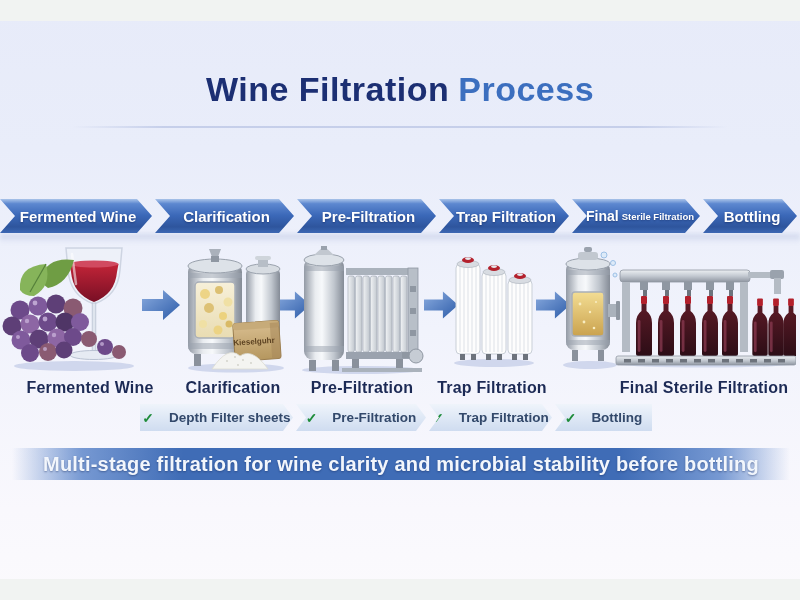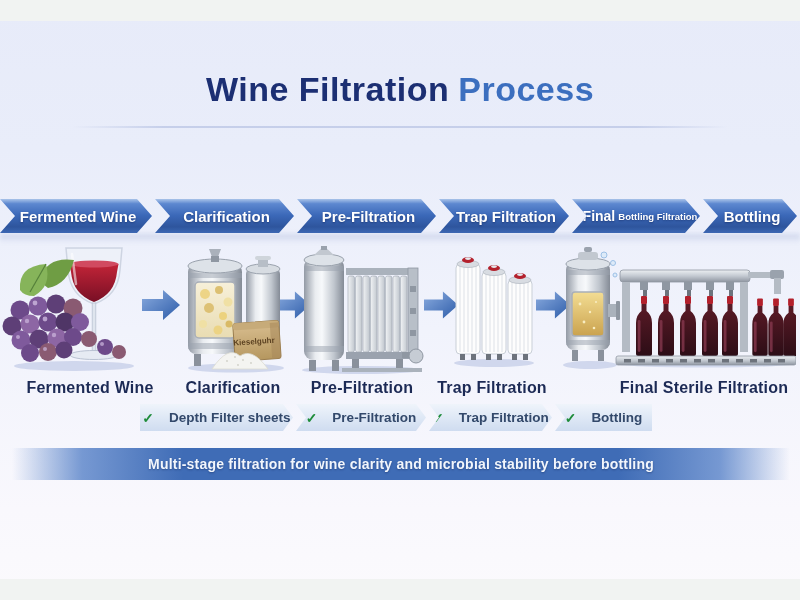--- a/index.html
+++ b/index.html
@@ -55,21 +55,21 @@
   .check-seg .lbl{color:#33496b;font-size:13.5px;font-weight:600;margin-left:8px;}
   .s1{left:140px;width:153px;clip-path:polygon(0% 0%,calc(100% - 10px) 0%,100% 50%,calc(100% - 10px) 100%,0% 100%);}
   .s2{left:296px;width:130px;clip-path:polygon(0% 0%,calc(100% - 10px) 0%,100% 50%,calc(100% - 10px) 100%,0% 100%,10px 50%);}
   .s3{left:429px;width:123px;clip-path:polygon(0% 0%,calc(100% - 10px) 0%,100% 50%,calc(100% - 10px) 100%,0% 100%,10px 50%);}
   .s4{left:555px;width:97px;clip-path:polygon(0% 0%,100% 0%,100% 100%,0% 100%,10px 50%);}
 
   
   .footer-banner{position:absolute;top:448px;left:12px;width:778px;height:32px;
       display:flex;align-items:center;justify-content:center;
       background:linear-gradient(90deg,rgba(75,121,196,0) 0%,rgba(75,121,196,.75) 9%,#3f6cb6 22%,#3f6cb6 78%,rgba(75,121,196,.75) 91%,rgba(75,121,196,0) 100%);}
-  .footer-banner .ft{color:#f2f6fc;font-size:14px;font-weight:600;letter-spacing:.2px;
+  .footer-banner .ft{color:#f2f6fc;font-size:20px;font-weight:600;letter-spacing:.2px;
       text-shadow:0 1px 2px rgba(20,40,90,.45);white-space:nowrap;}
 </style>
 </head>
 <body>
 
 <div class="frame">
   <div class="letterbox top"></div>
   <div class="letterbox bottom"></div>
 
   <h1 class="title"><span class="t1">Wine Filtration</span><span class="t2">Process</span></h1>
@@ -82,21 +82,21 @@
       <span>Clarification</span>
     </div>
   <div class="banner b3">
       <span>Pre-Filtration</span>
     </div>
   <div class="banner b4">
       <span>Trap Filtration</span>
     </div>
   <div class="banner b5">
       <span class="banner-main">Final</span>
-      <span class="banner-sub">Bottling Filtration</span>
+      <span class="banner-sub">Sterile Filtration</span>
     </div>
   <div class="banner b6">
       <span>Bottling</span>
     </div>
   <div class="banner-reflection"></div>
 
   <div class="illus" style="left:2px;top:244px;">
     <svg width="142" height="130" viewBox="0 0 142 130">
       <defs>
         <linearGradient id="wineG" x1="0" y1="0" x2="0" y2="1">

